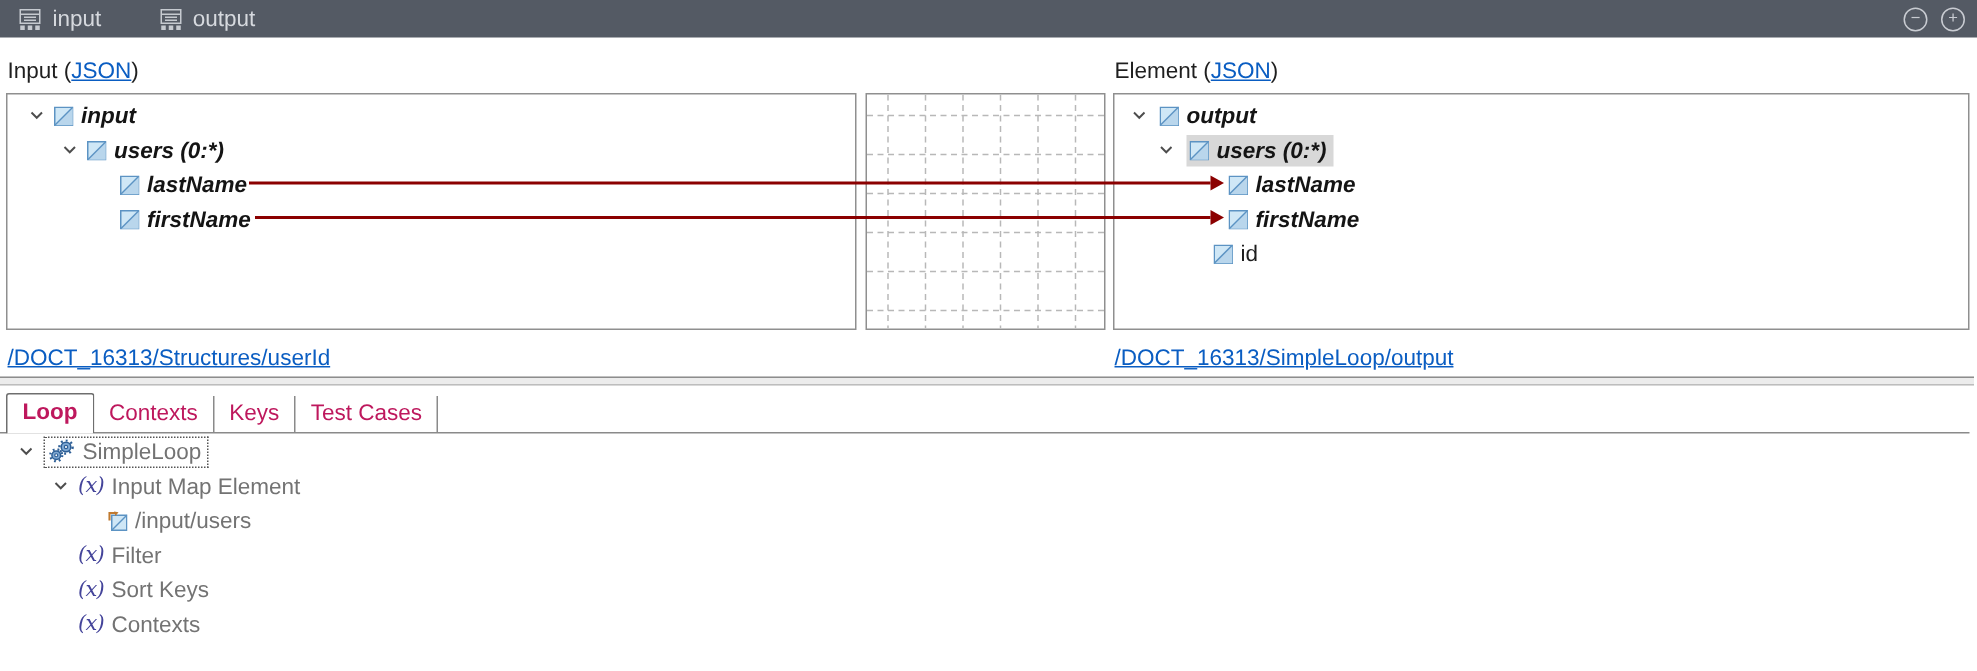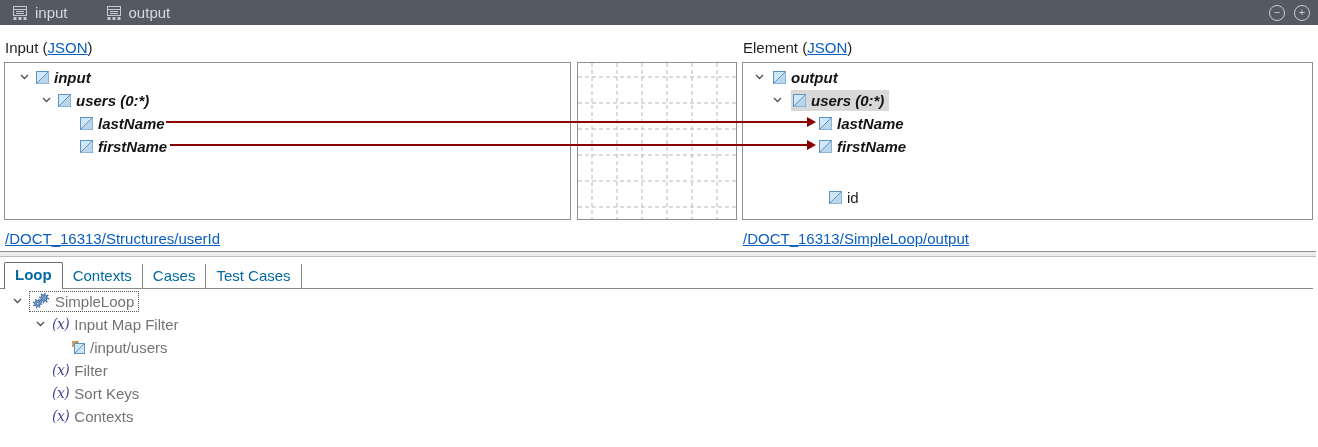--- a/index.html
+++ b/index.html
@@ -31,21 +31,21 @@
   .hl{display:inline-flex;align-items:center;gap:5px;background:#d8d8d8;padding:2px 5px 2px 2px;}
   
   .conn{position:absolute;height:2px;background:#8b0000;z-index:5;}
   .connarrow{position:absolute;width:0;height:0;border-left:9px solid #8b0000;border-top:5px solid transparent;border-bottom:5px solid transparent;z-index:5;}
   
   .pathlink{position:absolute;top:230px;font-size:15px;}
   
   .sash{position:absolute;left:0;top:251px;width:1316px;height:4px;background:#ececec;border-top:1px solid #8d8d8d;border-bottom:1px solid #bdbdbd;box-sizing:content-box;}
   
   .btabs{position:absolute;left:0;top:262px;width:1313px;height:27px;display:flex;align-items:flex-end;border-bottom:1px solid #8a8a8a;padding-left:4px;box-sizing:border-box;}
-  .btab{font-size:15px;color:#0369a1;padding:3px 10px 4px;border-right:1px solid #8a8a8a;cursor:default;}
+  .btab{font-size:15px;color:#be185d;padding:3px 10px 4px;border-right:1px solid #8a8a8a;cursor:default;}
   .btab.active{font-weight:bold;border:1px solid #6e6e6e;border-bottom:none;background:#fff;margin-bottom:-1px;padding-bottom:6px;border-top-left-radius:2px;border-top-right-radius:2px;}
   
   .brow{position:absolute;height:22px;display:flex;align-items:center;gap:5px;white-space:nowrap;}
   .brow .chev,.brow .spacer{width:14px;display:inline-flex;justify-content:center;flex:none;}
   .blabel{font-size:15px;color:#737373;}
   .focusbox{display:inline-flex;align-items:center;gap:5px;border:1px dotted #555;padding:1px 4px 1px 2px;}
   .xicon{font-family:"DejaVu Serif",serif;font-style:italic;font-size:14px;color:#44449a;letter-spacing:-0.5px;}
   .iconwrap{display:inline-flex;flex:none;align-items:center;}
 </style>
 </head>
@@ -223,21 +223,21 @@
     <span class="spacer" style="width:17px;"></span>
     <span class="iconwrap">
         <svg width="13" height="13" viewBox="0 0 13 13">
           <rect x="0.5" y="0.5" width="12" height="12" fill="#cfe7f6" stroke="#5c93c3"></rect>
           <path d="M12.5 0.5 L12.5 12.5 L0.5 12.5 Z" fill="#b9d6ec"></path>
           <path d="M12.5 0.5 L0.5 12.5" stroke="#5c93c3"></path>
         </svg>
       </span>
     <span class="maplabel">firstName</span>
   </div>
-  <div class="trow" style="left:64px;top:95px;margin-top:28px;">
+  <div class="trow" style="left:44px;top:95px;">
     <span class="spacer" style="width:17px;"></span>
     <span class="iconwrap">
         <svg width="13" height="13" viewBox="0 0 13 13">
           <rect x="0.5" y="0.5" width="12" height="12" fill="#cfe7f6" stroke="#5c93c3"></rect>
           <path d="M12.5 0.5 L12.5 12.5 L0.5 12.5 Z" fill="#b9d6ec"></path>
           <path d="M12.5 0.5 L0.5 12.5" stroke="#5c93c3"></path>
         </svg>
       </span>
     <span class="plainlabel">id</span>
   </div>
@@ -249,21 +249,21 @@
 <div class="connarrow" style="left:807px;top:140px;"></div>
 
 <a class="pathlink" style="left:5px;">/DOCT_16313/Structures/userId</a>
 <a class="pathlink" style="left:743px;">/DOCT_16313/SimpleLoop/output</a>
 
 <div class="sash"></div>
 
 <div class="btabs">
   <div class="btab active">Loop</div>
   <div class="btab">Contexts</div>
-  <div class="btab">Cases</div>
+  <div class="btab">Keys</div>
   <div class="btab">Test Cases</div>
 </div>
 
 <div>
   <div class="brow" style="left:10px;top:290px;">
     <span class="chev">
         <svg width="9" height="6" viewBox="0 0 9 6">
           <path d="M1 1 L4.5 4.5 L8 1" fill="none" stroke="#4d4d4d" stroke-width="1.3"></path>
         </svg>
       </span>
@@ -281,21 +281,21 @@
       <span class="blabel">SimpleLoop</span>
     </span>
   </div>
   <div class="brow" style="left:33px;top:313px;">
     <span class="chev">
         <svg width="9" height="6" viewBox="0 0 9 6">
           <path d="M1 1 L4.5 4.5 L8 1" fill="none" stroke="#4d4d4d" stroke-width="1.3"></path>
         </svg>
       </span>
     <span class="xicon">(x)</span>
-    <span class="blabel">Input Map Filter</span>
+    <span class="blabel">Input Map Element</span>
   </div>
   <div class="brow" style="left:52px;top:336px;">
     <span class="spacer"></span>
     <span class="iconwrap">
       <svg width="14" height="14" viewBox="0 0 14 14">
           <rect x="3.5" y="3.5" width="10" height="10" fill="#cfe7f6" stroke="#5c93c3"></rect>
           <path d="M13.5 3.5 L3.5 13.5" stroke="#5c93c3"></path>
           <path d="M2 7 L2 2 L7 2" fill="none" stroke="#c07a30" stroke-width="1.4"></path>
           <path d="M5 1 L8 1.5 L6 4 Z" fill="#c07a30"></path>
         </svg>

